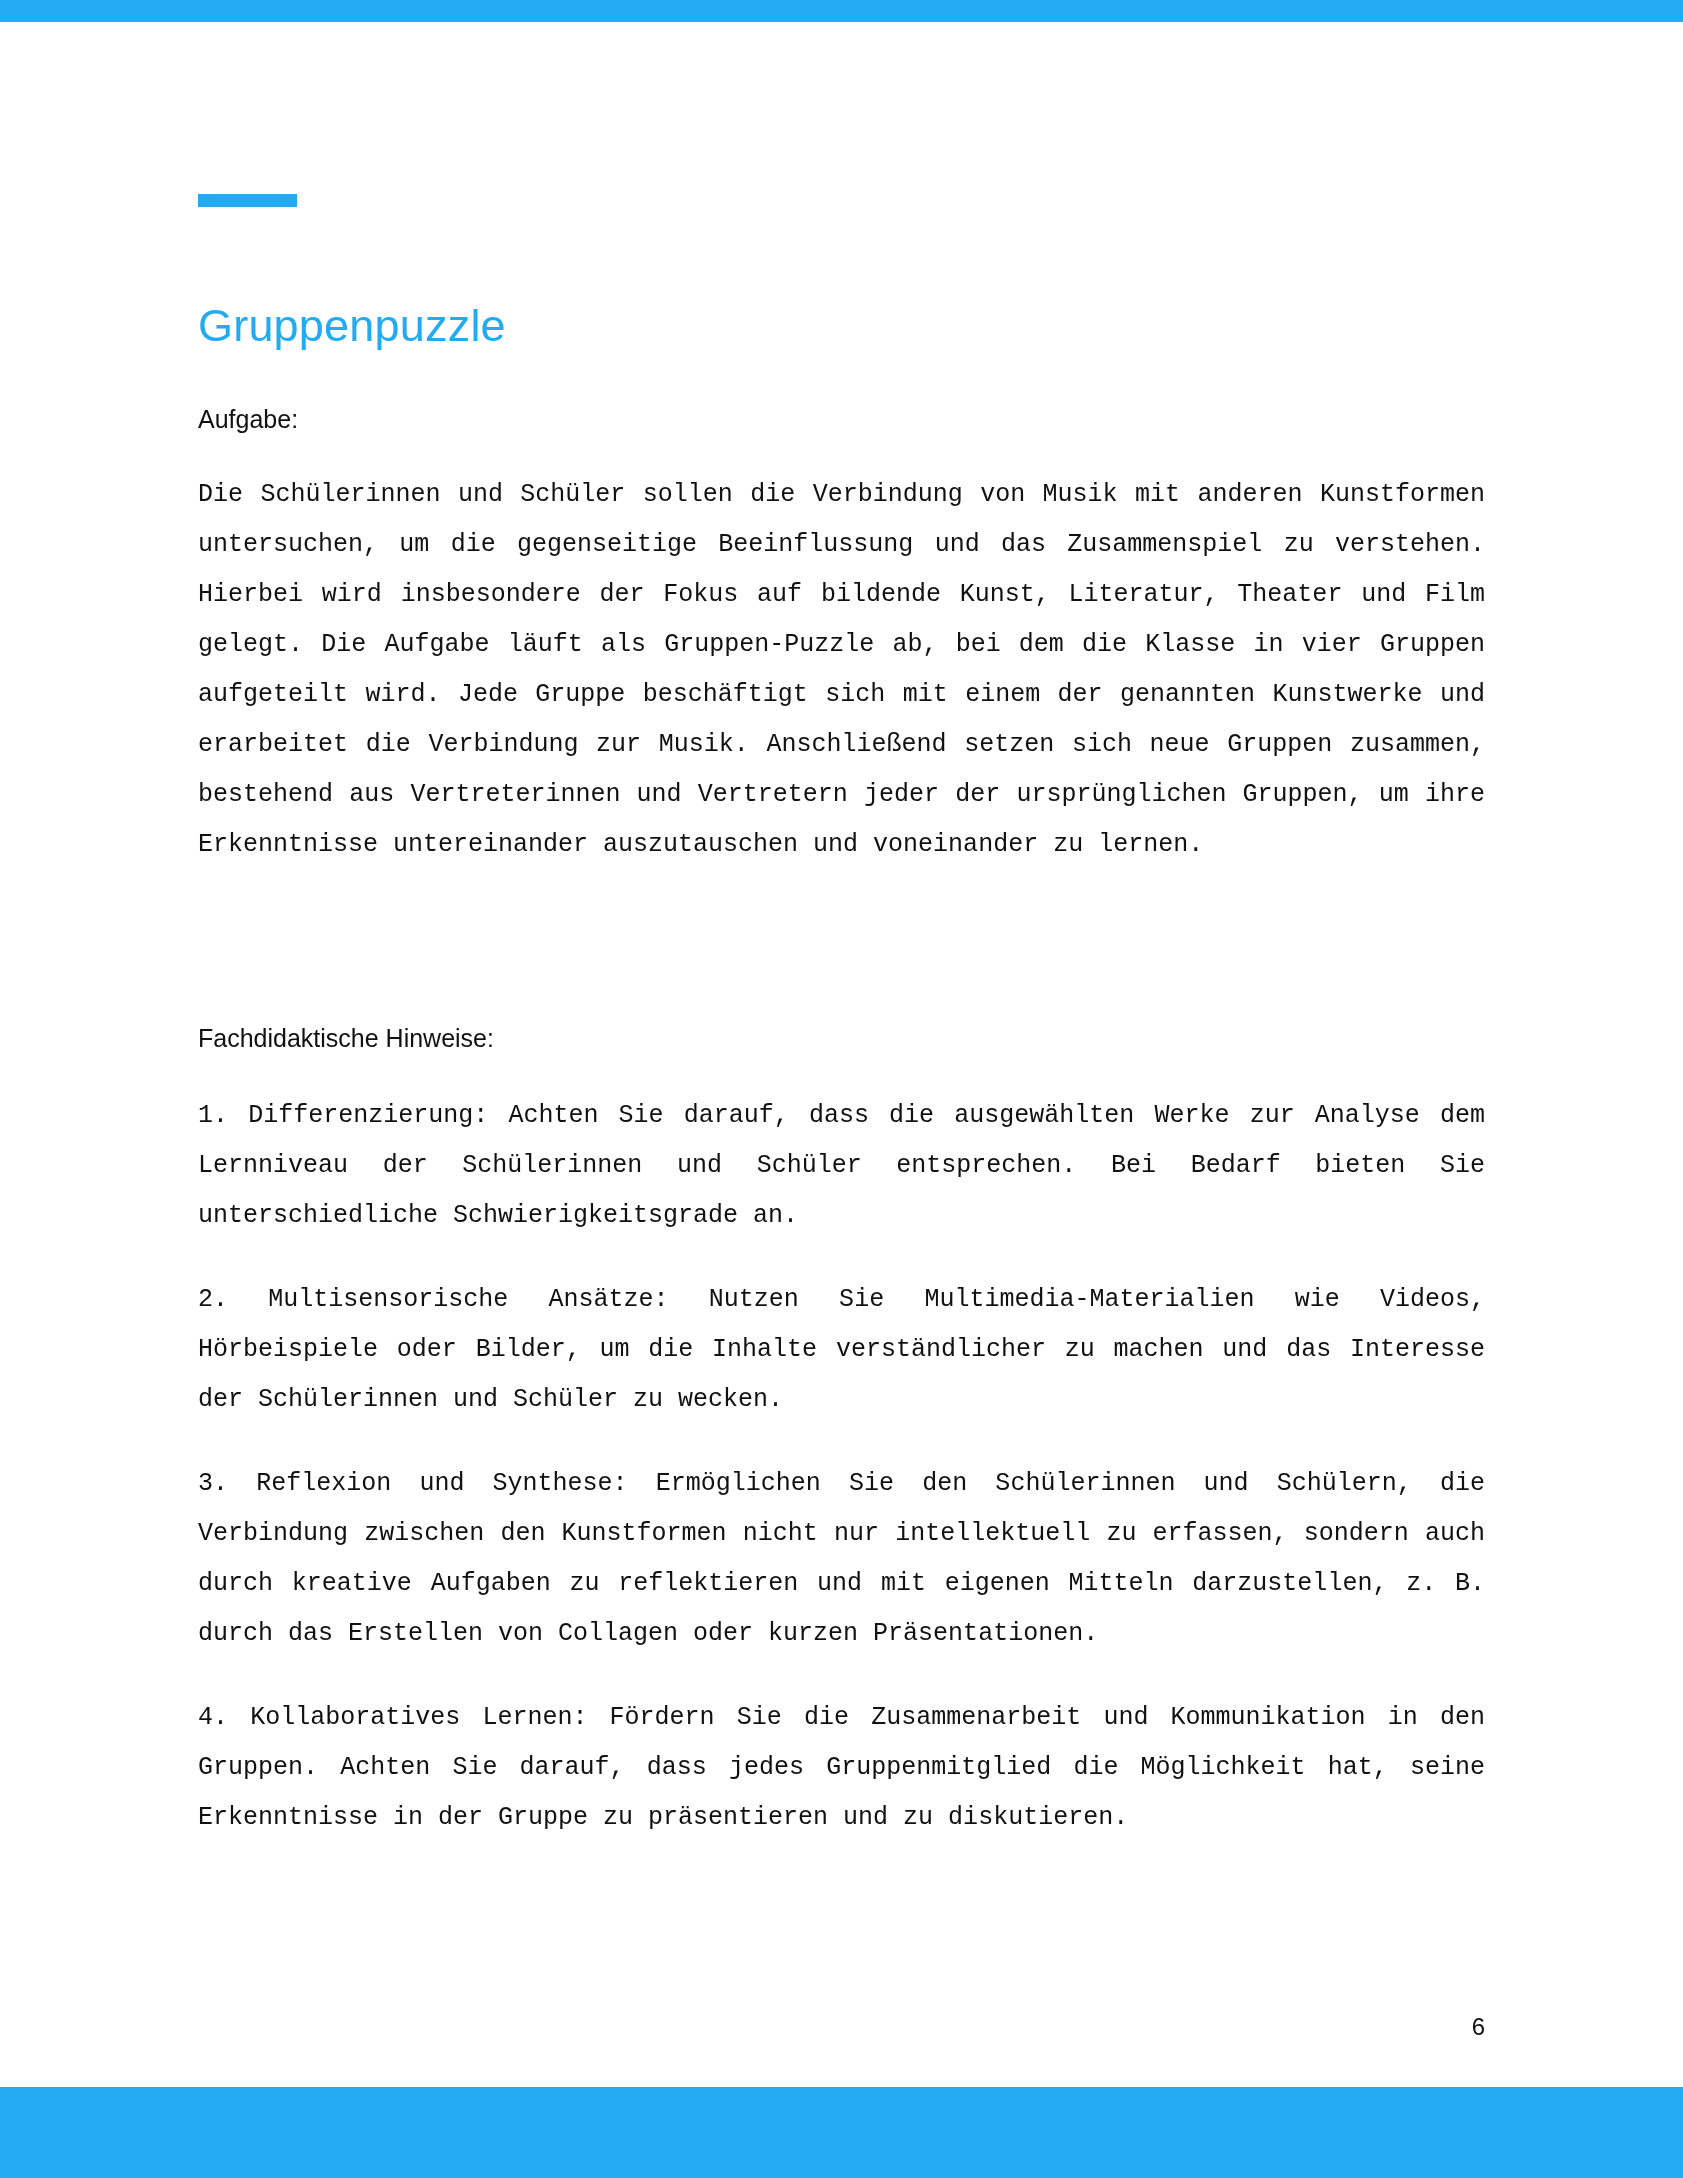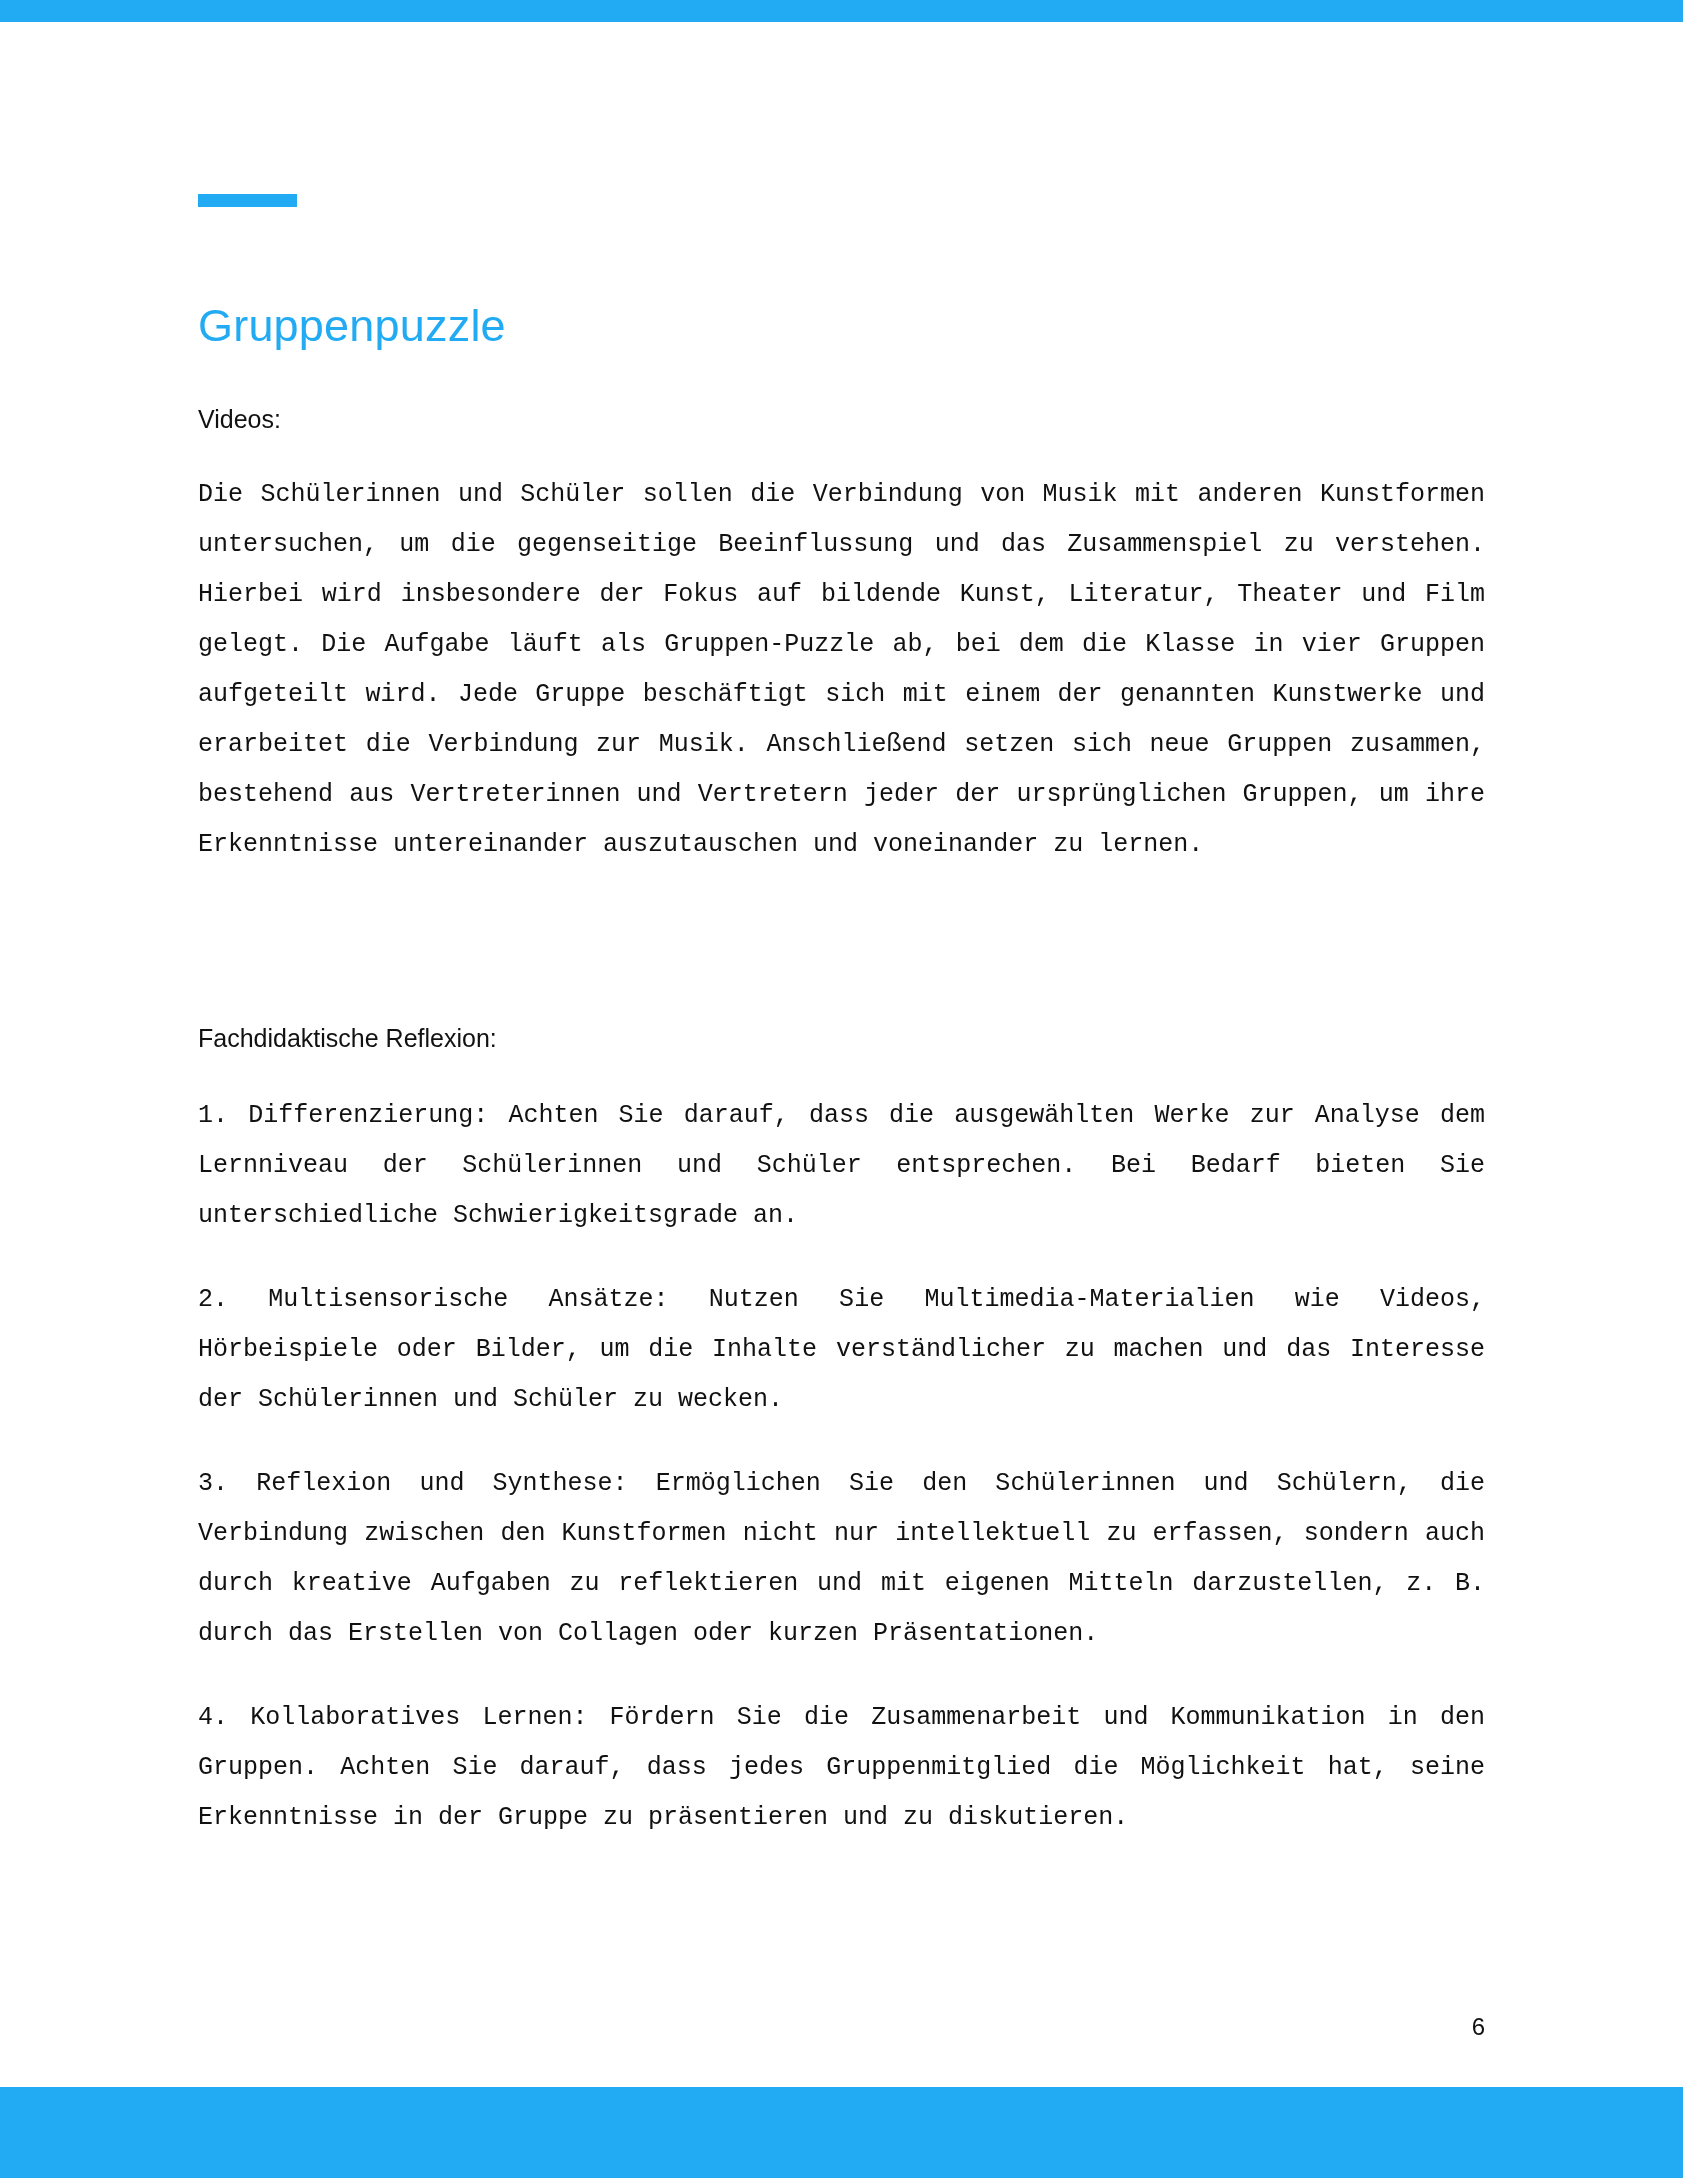--- a/index.html
+++ b/index.html
@@ -137,27 +137,27 @@
   <div class="top-bar"></div>
 
   <div class="content">
 
     <div class="accent-rule"></div>
 
     <h1 class="doc-title">Gruppenpuzzle</h1>
 
     <div class="body-flow">
 
-      <div class="label">Videos:</div>
+      <div class="label">Aufgabe:</div>
 
       <p class="para">Die Schülerinnen und Schüler sollen die Verbindung von Musik mit anderen Kunstformen untersuchen, um die gegenseitige Beeinflussung und das Zusammenspiel zu verstehen. Hierbei wird insbesondere der Fokus auf bildende Kunst, Literatur, Theater und Film gelegt. Die Aufgabe läuft als Gruppen-Puzzle ab, bei dem die Klasse in vier Gruppen aufgeteilt wird. Jede Gruppe beschäftigt sich mit einem der genannten Kunstwerke und erarbeitet die Verbindung zur Musik. Anschließend setzen sich neue Gruppen zusammen, bestehend aus Vertreterinnen und Vertretern jeder der ursprünglichen Gruppen, um ihre Erkenntnisse untereinander auszutauschen und voneinander zu lernen.</p>
 
       <div class="section-gap"></div>
 
-      <div class="section-heading">Fachdidaktische Reflexion:</div>
+      <div class="section-heading">Fachdidaktische Hinweise:</div>
 
       <p class="para">1. Differenzierung: Achten Sie darauf, dass die ausgewählten Werke zur Analyse dem Lernniveau der Schülerinnen und Schüler entsprechen. Bei Bedarf bieten Sie unterschiedliche Schwierigkeitsgrade an.</p>
 
       <p class="para">2. Multisensorische Ansätze: Nutzen Sie Multimedia-Materialien wie Videos, Hörbeispiele oder Bilder, um die Inhalte verständlicher zu machen und das Interesse der Schülerinnen und Schüler zu wecken.</p>
 
       <p class="para">3. Reflexion und Synthese: Ermöglichen Sie den Schülerinnen und Schülern, die Verbindung zwischen den Kunstformen nicht nur intellektuell zu erfassen, sondern auch durch kreative Aufgaben zu reflektieren und mit eigenen Mitteln darzustellen, z. B. durch das Erstellen von Collagen oder kurzen Präsentationen.</p>
 
       <p class="para">4. Kollaboratives Lernen: Fördern Sie die Zusammenarbeit und Kommunikation in den Gruppen. Achten Sie darauf, dass jedes Gruppenmitglied die Möglichkeit hat, seine Erkenntnisse in der Gruppe zu präsentieren und zu diskutieren.</p>
 
     </div>

